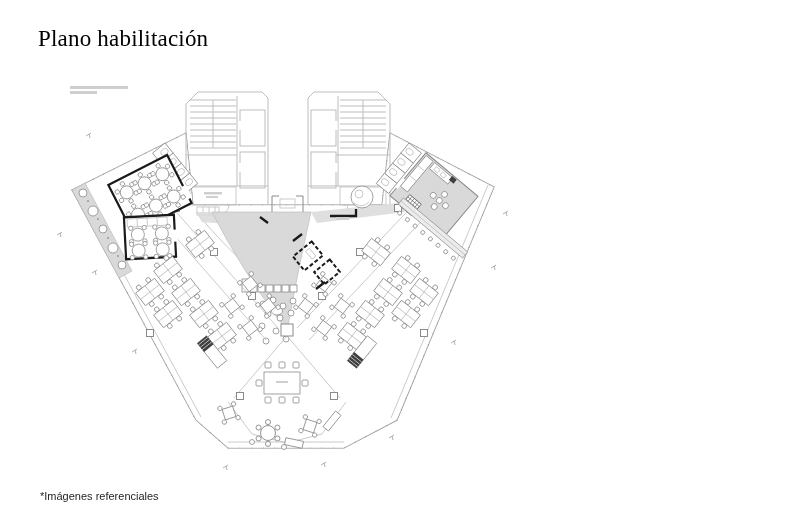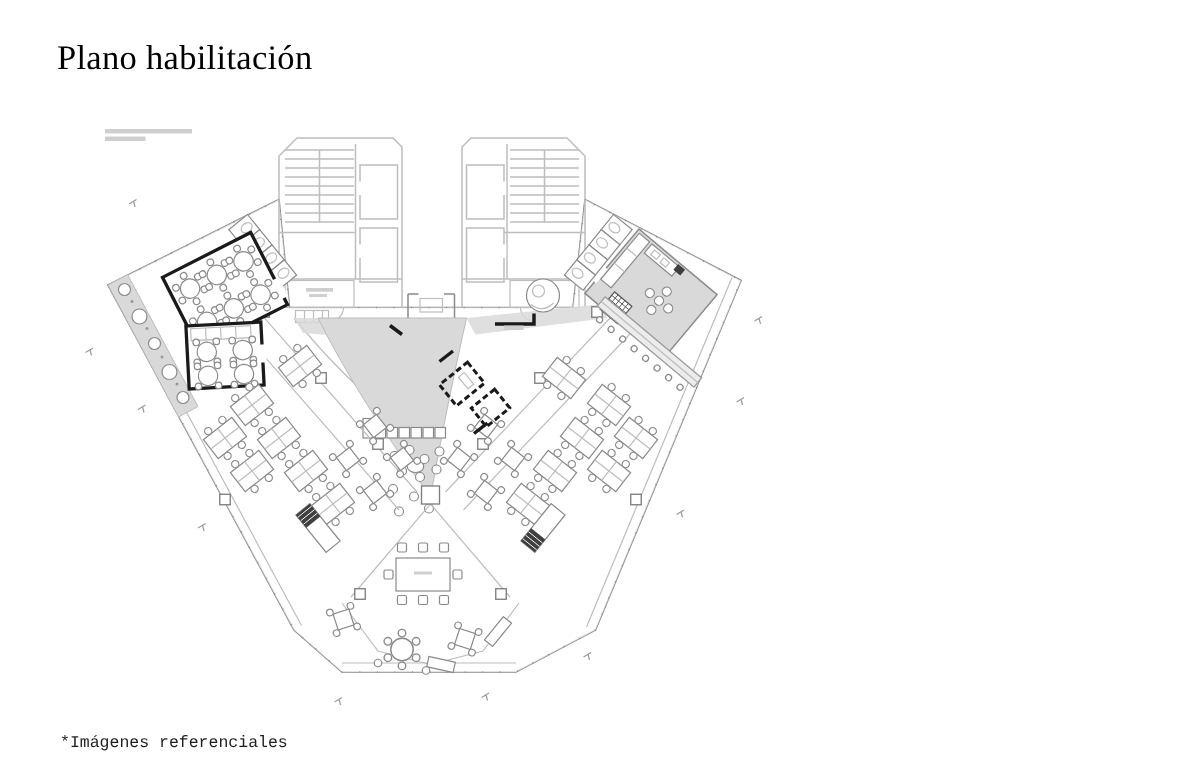--- a/index.html
+++ b/index.html
@@ -1,20 +1,20 @@
 <!DOCTYPE html>
 <html style="--outline: #8a8a8a; --light-line: #bdbdbd; --thick-wall: #1a1a1a; --shaded-zone: #d9d9d9; --background: #ffffff;"><head>
 <meta charset="utf-8">
 <style>
   html,body{margin:0;padding:0;background:#fff;}
   .slide{position:relative;width:800px;height:519px;background:var(--background,#ffffff);overflow:hidden;
          font-family:"Liberation Sans", sans-serif;padding-left:20px;}
   .slide-title{position:absolute;left:38px;top:26px;margin:0;font-family:"Liberation Serif", serif;
          font-weight:400;font-size:23px;color:#000;letter-spacing:.2px;}
-  .footnote{position:absolute;left:40px;top:490px;font-size:11px;color:#1f1f1f;font-family:Liberation Mono, monospace;}
+  .footnote{position:absolute;left:40px;top:490px;font-size:11px;color:#1f1f1f;}
   figure{margin:0;}
   svg{position:absolute;left:0;top:0;}
   
   .lnf{stroke:var(--outline,#8a8a8a);stroke-width:1.1;fill:#fff;}
   .ln{stroke:var(--outline,#8a8a8a);stroke-width:1;fill:none;}
   .lnl{stroke:var(--light-line,#bdbdbd);stroke-width:.8;fill:none;}
   .twr{stroke:var(--light-line,#bdbdbd);stroke-width:1;fill:none;}
   .gz{fill:var(--shaded-zone,#d9d9d9);stroke:#b5b5b5;stroke-width:.6;}
   .gzs{fill:var(--shaded-zone,#d9d9d9);}
   .fur{fill:#fff;stroke:var(--outline,#8a8a8a);stroke-width:.8;}

